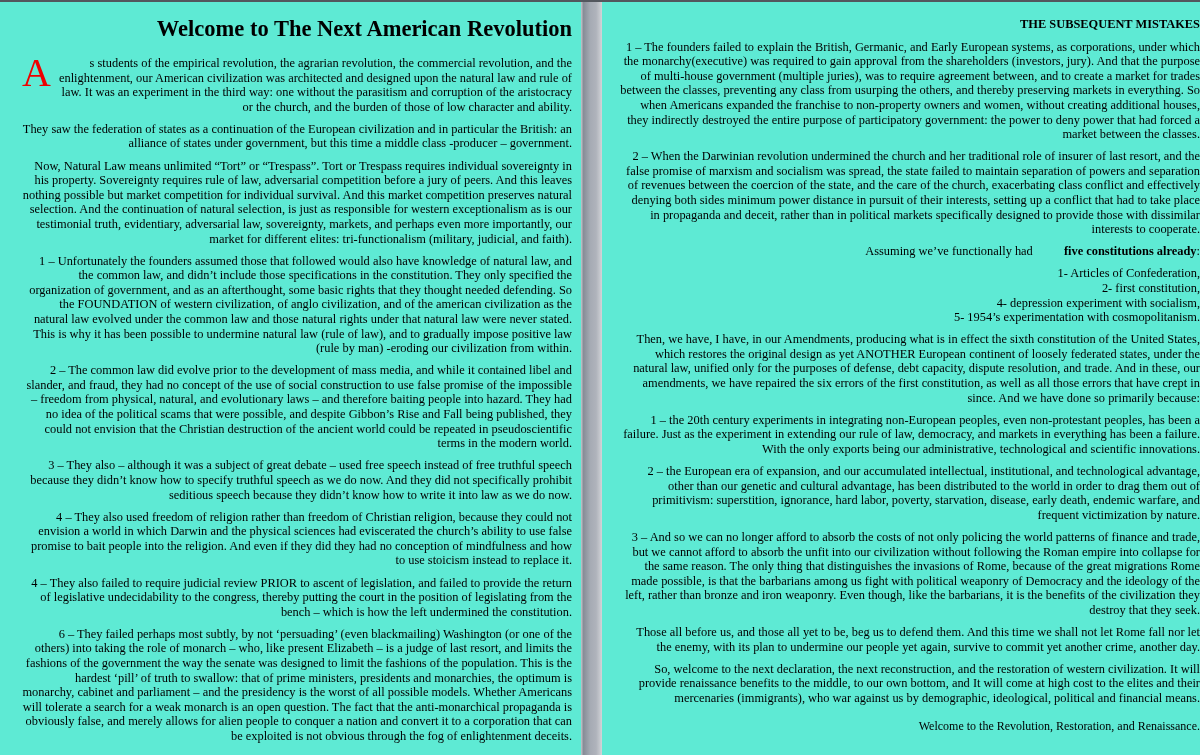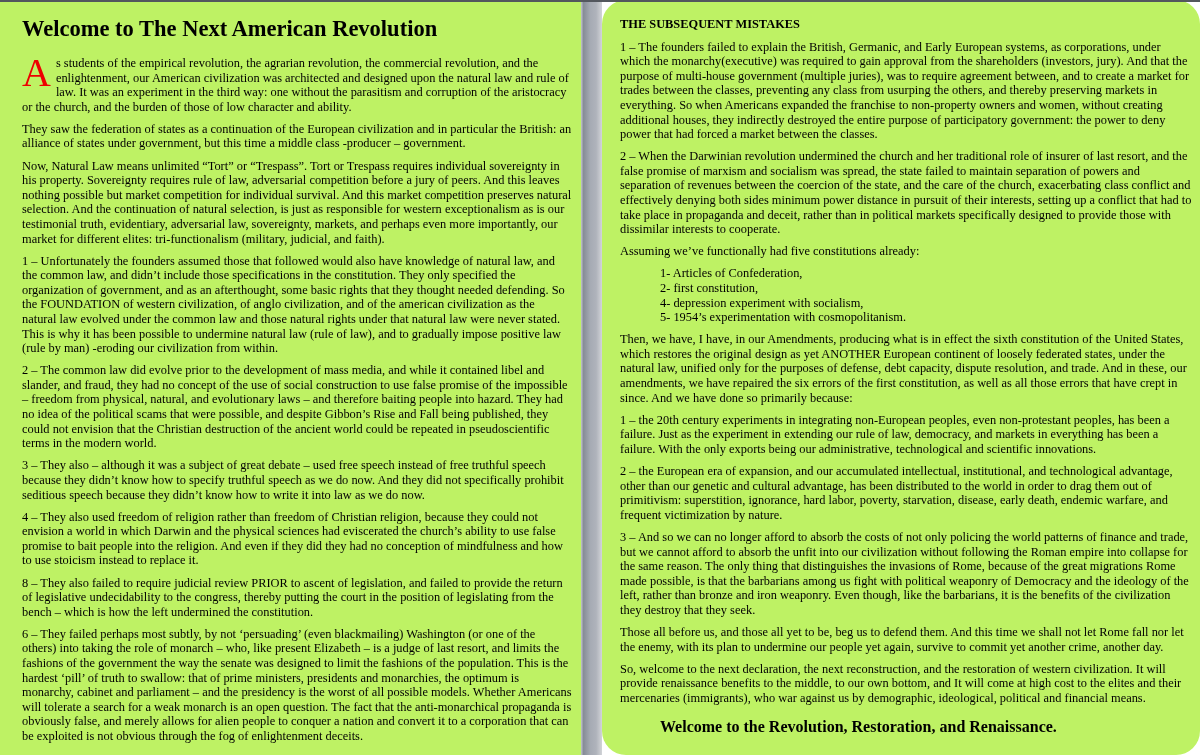--- a/index.html
+++ b/index.html
@@ -12,42 +12,42 @@
   .top-line {
     position:absolute; top:0; left:0; width:1200px; height:2px;
     background:#53575e; z-index:5;
   }
   .gutter {
     position:absolute; top:0; left:581px; width:21px; height:755px;
     background:linear-gradient(90deg,#c3c6cb 0%,#878d97 12%,#a6abb4 45%,#afb3bb 72%,#d2d4d8 100%);
     z-index:4;
   }
   .page {
-    position:absolute; top:0; box-sizing:border-box; background:#bef264;
-    font-size:12.4px; line-height:14.6px; text-align:left;
+    position:absolute; top:0; box-sizing:border-box; background:#5eead4;
+    font-size:12.4px; line-height:14.6px; text-align:right;
   }
   .page-left  { left:0;   width:581px; height:755px; padding:16px 9px 0 22px; overflow:hidden; }
-  .page-right { left:602px; width:598px; height:755px; padding:13px 8px 0 18px; overflow:hidden;border-radius:24px; }
+  .page-right { left:602px; width:598px; height:755px; padding:13px 0 0 18px; overflow:hidden; }
   .doc-title {
     font-size:22.5px; line-height:26px; font-weight:bold;
     margin:0 0 14px 0;
   }
   p { margin:0 0 7.5px 0; }
   .section-heading {
     font-size:12.4px; font-weight:bold; margin:4px 0 8px 0; line-height:14.6px;
   }
   .dropcap {
     float:left; color:#ee0000; font-size:40px; line-height:31px;
     padding:1px 5px 0 0; font-family:"Liberation Serif", serif;
   }
   .const-list { margin:0 0 7.5px 0; padding-left:40px; }
   .const-list div { line-height:14.6px; }
-  .bold-inline { font-weight:normal; }
+  .bold-inline { font-weight:bold;margin-left:28px; }
   .closing-bold {
-    font-weight:bold; font-size:16px; line-height:17px; margin-top:13px;margin-left:40px;
+    font-weight:normal; font-size:12px; line-height:17px; margin-top:13px;margin-left:40px;
   }
 </style>
 </head>
 <body>
 
 <div class="top-line"></div>
 <div class="gutter"></div>
 
 <div class="page page-left">
   <h1 class="doc-title">Welcome to The Next American Revolution</h1>
@@ -55,21 +55,21 @@
   <p><span class="dropcap">A</span><span>s students of the empirical revolution, the agrarian revolution, the commercial revolution, and the enlightenment, our American civilization was architected and designed upon the natural law and rule of law. It was an experiment in the third way: one without the parasitism and corruption of the aristocracy or the church, and the burden of those of low character and ability.</span></p>
 
   <p>They saw the federation of states as a continuation of the European civilization and in particular the British: an alliance of states under government, but this time a middle class -producer – government.</p>
   <p>Now, Natural Law means unlimited “Tort” or “Trespass”. Tort or Trespass requires individual sovereignty in his property. Sovereignty requires rule of law, adversarial competition before a jury of peers. And this leaves nothing possible but market competition for individual survival. And this market competition preserves natural selection. And the continuation of natural selection, is just as responsible for western exceptionalism as is our testimonial truth, evidentiary, adversarial law, sovereignty, markets, and perhaps even more importantly, our market for different elites: tri-functionalism (military, judicial, and faith).</p>
 
 
   <p>1 – Unfortunately the founders assumed those that followed would also have knowledge of natural law, and the common law, and didn’t include those specifications in the constitution. They only specified the organization of government, and as an afterthought, some basic rights that they thought needed defending. So the FOUNDATION of western civilization, of anglo civilization, and of the american civilization as the natural law evolved under the common law and those natural rights under that natural law were never stated. This is why it has been possible to undermine natural law (rule of law), and to gradually impose positive law (rule by man) -eroding our civilization from within.</p>
   <p>2 – The common law did evolve prior to the development of mass media, and while it contained libel and slander, and fraud, they had no concept of the use of social construction to use false promise of the impossible – freedom from physical, natural, and evolutionary laws – and therefore baiting people into hazard. They had no idea of the political scams that were possible, and despite Gibbon’s Rise and Fall being published, they could not envision that the Christian destruction of the ancient world could be repeated in pseudoscientific terms in the modern world.</p>
   <p>3 – They also – although it was a subject of great debate – used free speech instead of free truthful speech because they didn’t know how to specify truthful speech as we do now. And they did not specifically prohibit seditious speech because they didn’t know how to write it into law as we do now.</p>
   <p>4 – They also used freedom of religion rather than freedom of Christian religion, because they could not envision a world in which Darwin and the physical sciences had eviscerated the church’s ability to use false promise to bait people into the religion. And even if they did they had no conception of mindfulness and how to use stoicism instead to replace it.</p>
-  <p>8 – They also failed to require judicial review PRIOR to ascent of legislation, and failed to provide the return of legislative undecidability to the congress, thereby putting the court in the position of legislating from the bench – which is how the left undermined the constitution.</p>
+  <p>4 – They also failed to require judicial review PRIOR to ascent of legislation, and failed to provide the return of legislative undecidability to the congress, thereby putting the court in the position of legislating from the bench – which is how the left undermined the constitution.</p>
   <p>6 – They failed perhaps most subtly, by not ‘persuading’ (even blackmailing) Washington (or one of the others) into taking the role of monarch – who, like present Elizabeth – is a judge of last resort, and limits the fashions of the government the way the senate was designed to limit the fashions of the population. This is the hardest ‘pill’ of truth to swallow: that of prime ministers, presidents and monarchies, the optimum is monarchy, cabinet and parliament – and the presidency is the worst of all possible models. Whether Americans will tolerate a search for a weak monarch is an open question. The fact that the anti-monarchical propaganda is obviously false, and merely allows for alien people to conquer a nation and convert it to a corporation that can be exploited is not obvious through the fog of enlightenment deceits.</p>
 </div>
 
 <div class="page page-right">
   <div class="section-heading">THE SUBSEQUENT MISTAKES</div>
 
   <p>1 – The founders failed to explain the British, Germanic, and Early European systems, as corporations, under which the monarchy(executive) was required to gain approval from the shareholders (investors, jury). And that the purpose of multi-house government (multiple juries), was to require agreement between, and to create a market for trades between the classes, preventing any class from usurping the others, and thereby preserving markets in everything. So when Americans expanded the franchise to non-property owners and women, without creating additional houses, they indirectly destroyed the entire purpose of participatory government: the power to deny power that had forced a market between the classes.</p>
   <p>2 – When the Darwinian revolution undermined the church and her traditional role of insurer of last resort, and the false promise of marxism and socialism was spread, the state failed to maintain separation of powers and separation of revenues between the coercion of the state, and the care of the church, exacerbating class conflict and effectively denying both sides minimum power distance in pursuit of their interests, setting up a conflict that had to take place in propaganda and deceit, rather than in political markets specifically designed to provide those with dissimilar interests to cooperate.</p>
 
   <p><span>Assuming we’ve functionally had </span><span class="bold-inline">five constitutions already</span><span>:</span></p>

